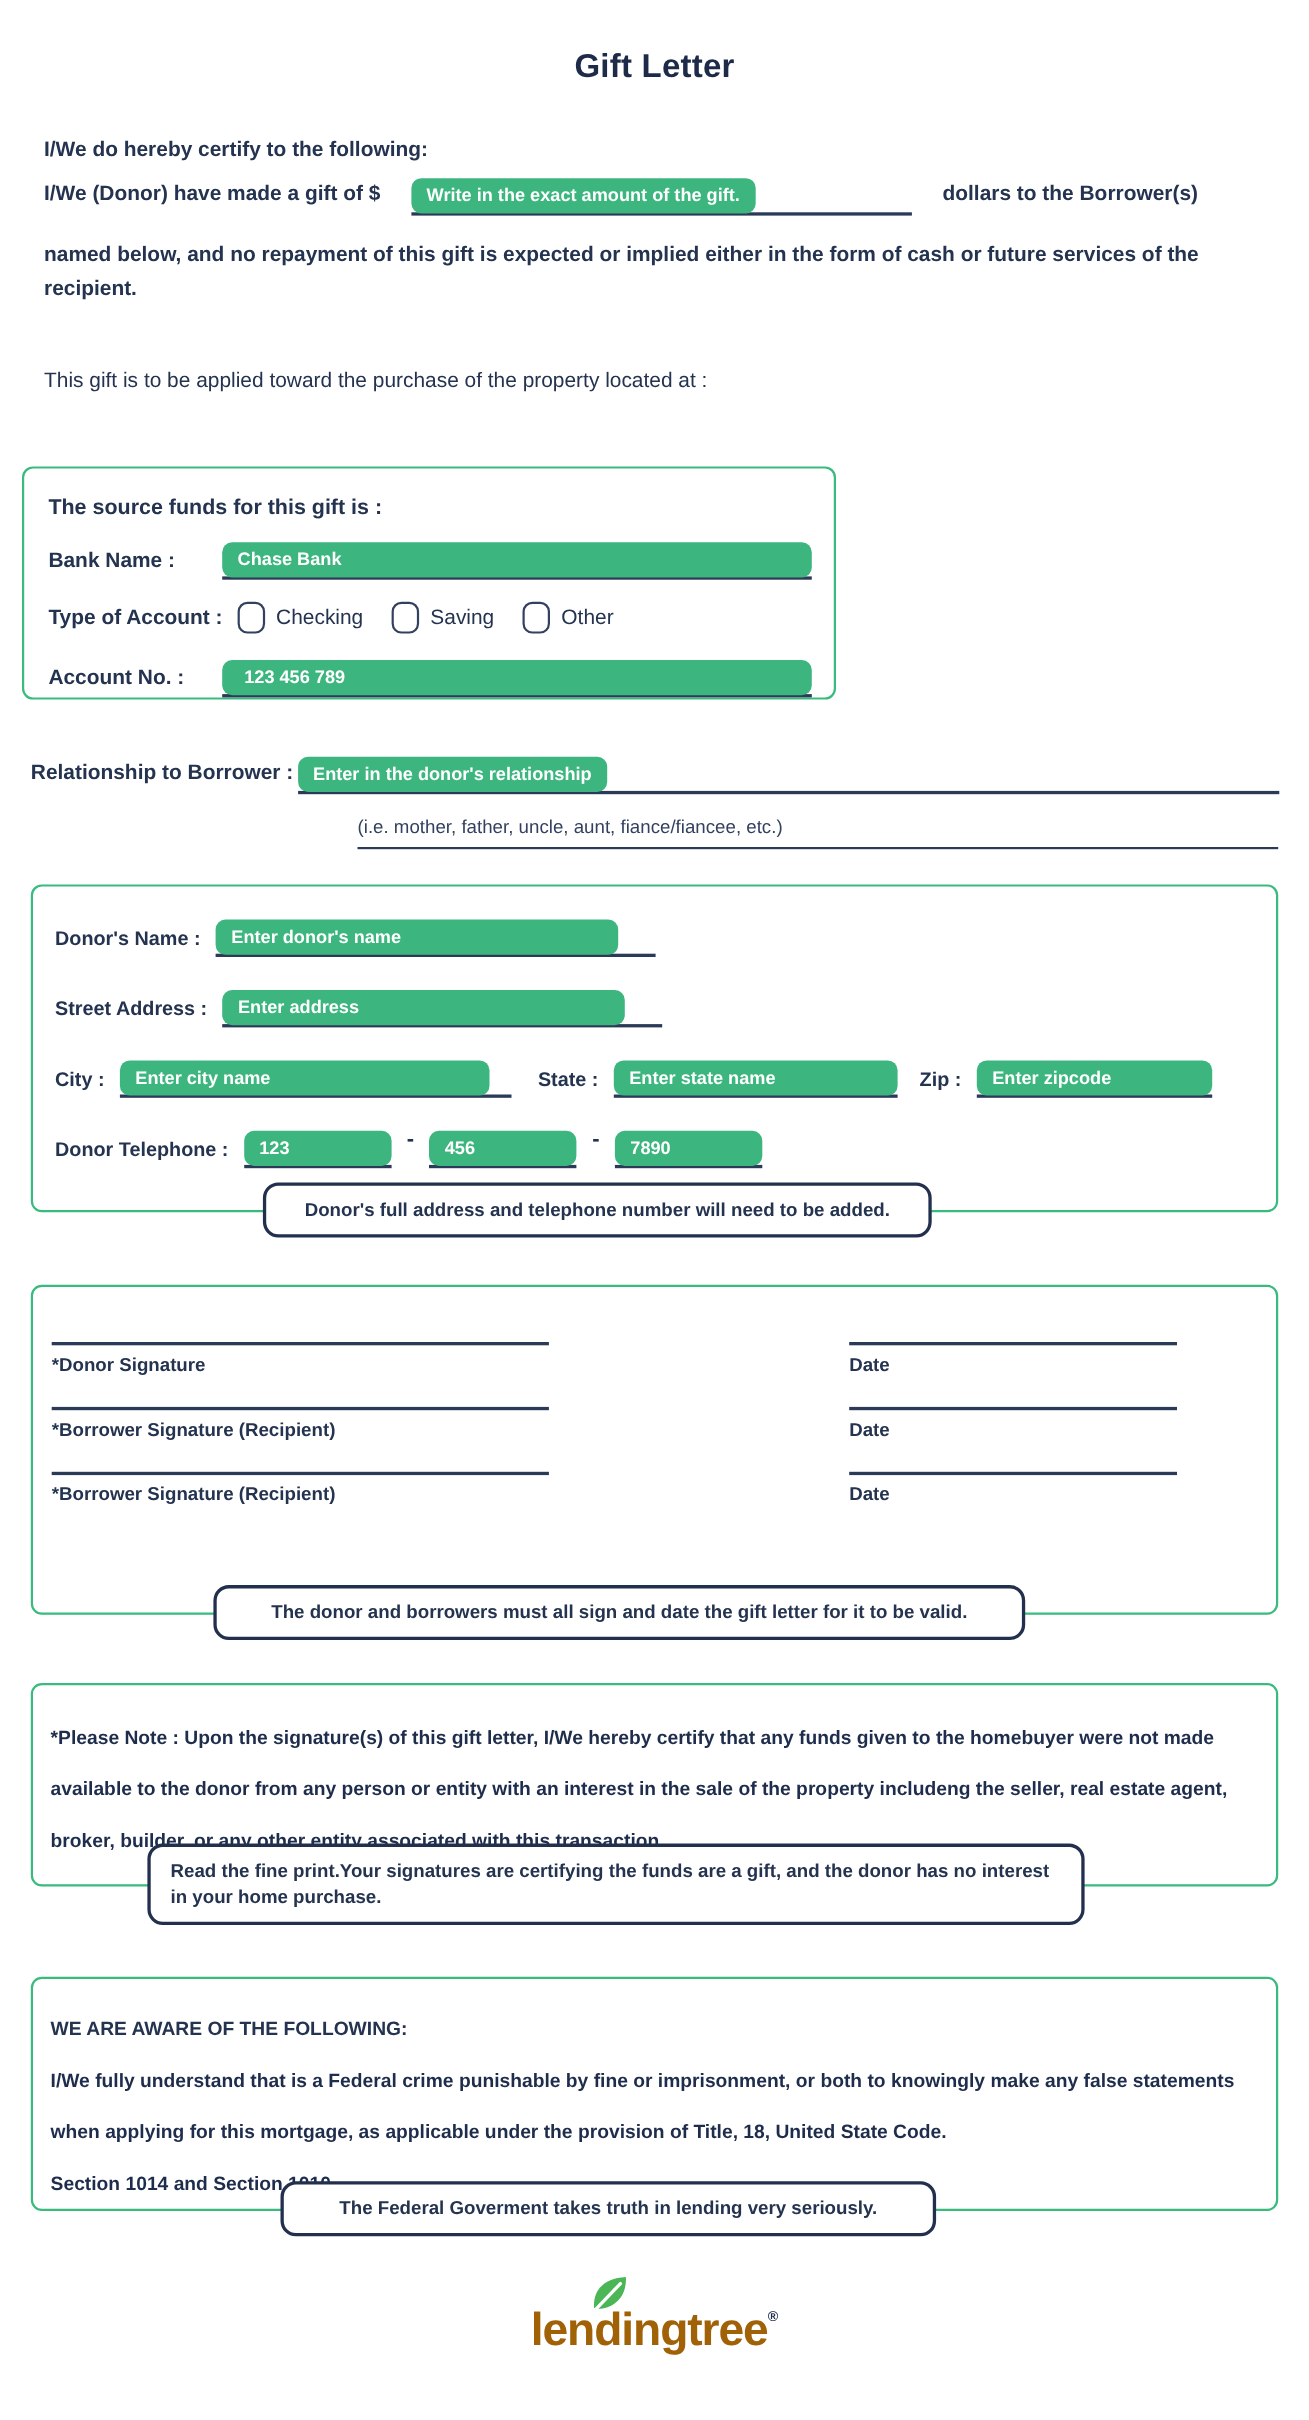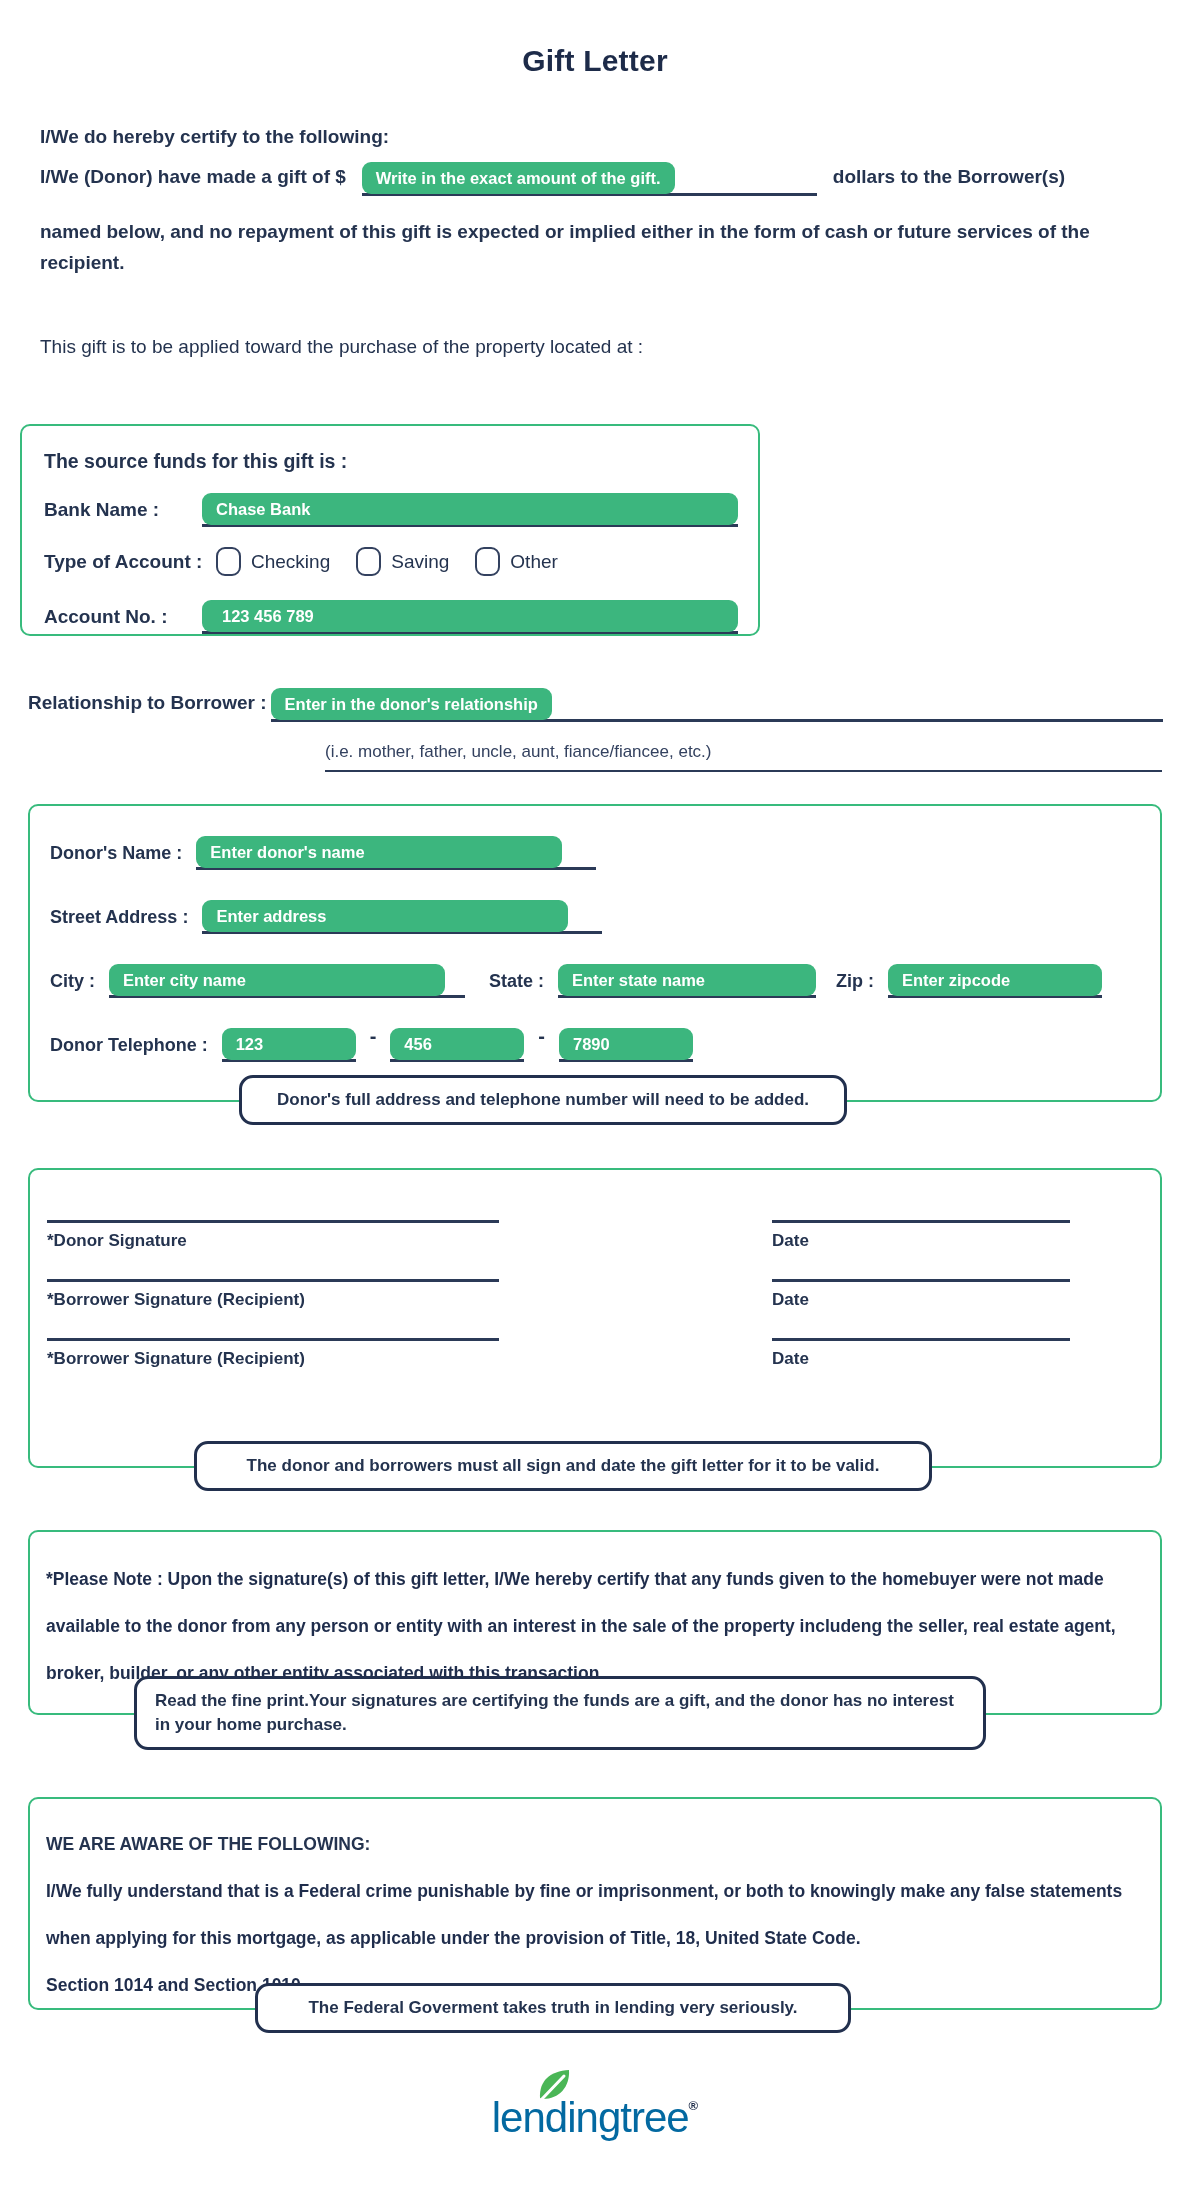--- a/index.html
+++ b/index.html
@@ -9,21 +9,21 @@
     font-family:"Liberation Sans", sans-serif;
     color:#24334f;
     -webkit-font-smoothing:antialiased;
   }
   .title {
     padding-top:44px; text-align:center;
     font-size:30px; font-weight:700; color:#1d2b49; letter-spacing:0.2px;
   }
   .p { font-size:19px; font-weight:600; color:#24334f; }
   .p-certify { margin:48px 0 0 40px; }
-  .gift-line { margin:10px 0 0 40px; display:flex; align-items:baseline; gap:16px; height:48px; }
+  .gift-line { margin:10px 0 0 40px; display:flex; align-items:baseline; gap:28px; height:48px; }
   .p-cont { margin:10px 40px 0 40px; line-height:31px; max-width:1125px; }
   .p-property { margin:58px 0 0 40px; font-weight:500; }
 
   
   .field {
     position:relative; display:inline-flex; align-items:flex-end;
     border-bottom:3px solid #2b3a57; height:38px;
   }
   .chip {
     background:#3cb67e; color:#ffffff; font-weight:700; font-size:16.5px;
@@ -98,21 +98,21 @@
   .legal { font-size:17.5px; font-weight:600; line-height:47px; color:#1f2d4c; }
 
   .aware-box { margin:82px 0 0 28px; width:1134px; height:213px; padding:22px 24px 0 16px; }
   .aware-heading { font-size:17.5px; font-weight:600; line-height:47px; }
   .aware-bold { display:block; font-weight:700; }
 
   .logo {
     margin:84px auto 0 auto; width:330px; position:relative; text-align:center;
   }
   .logo-text {
-    font-size:42px; font-weight:400; color:#0369a1; letter-spacing:-1px;text-align:center;
+    font-size:42px; font-weight:700; color:#a16207; letter-spacing:-1px;text-align:center;
   }
   .logo-reg { font-size:13px; font-weight:700; color:#1d2b49; vertical-align:top; position:relative; top:4px; }
   .leaf { position:absolute; left:104px; top:-26px; width:40px; height:36px; }
 </style>
 </head>
 <body>
 
 <div class="title">Gift Letter</div>
 
 <p class="p p-certify">I/We do hereby certify to the following:</p>

